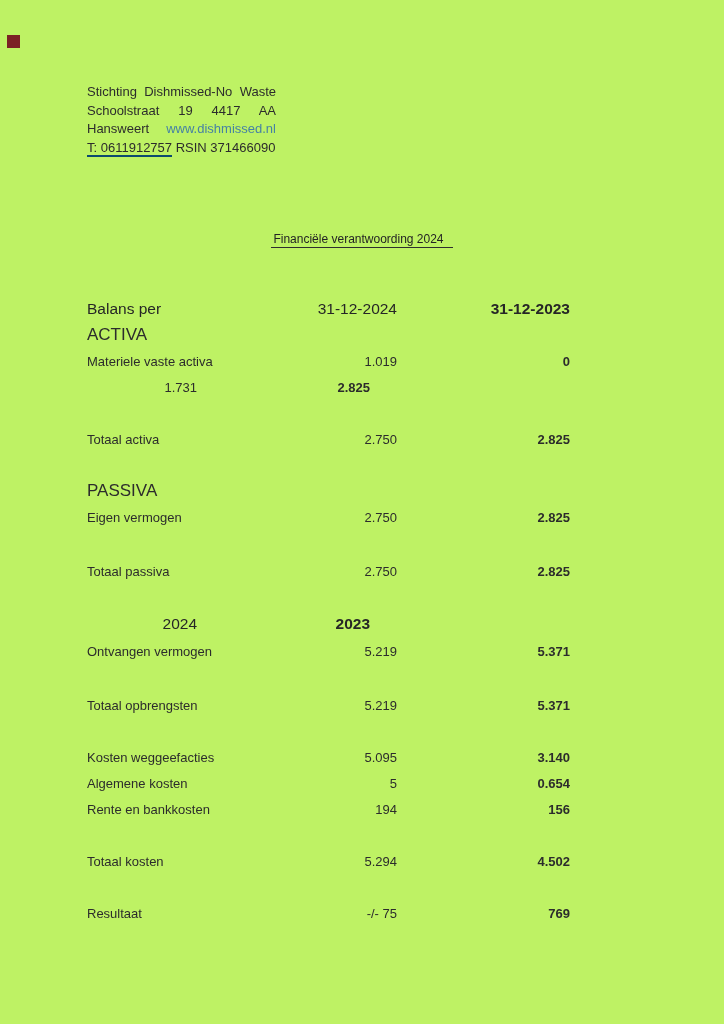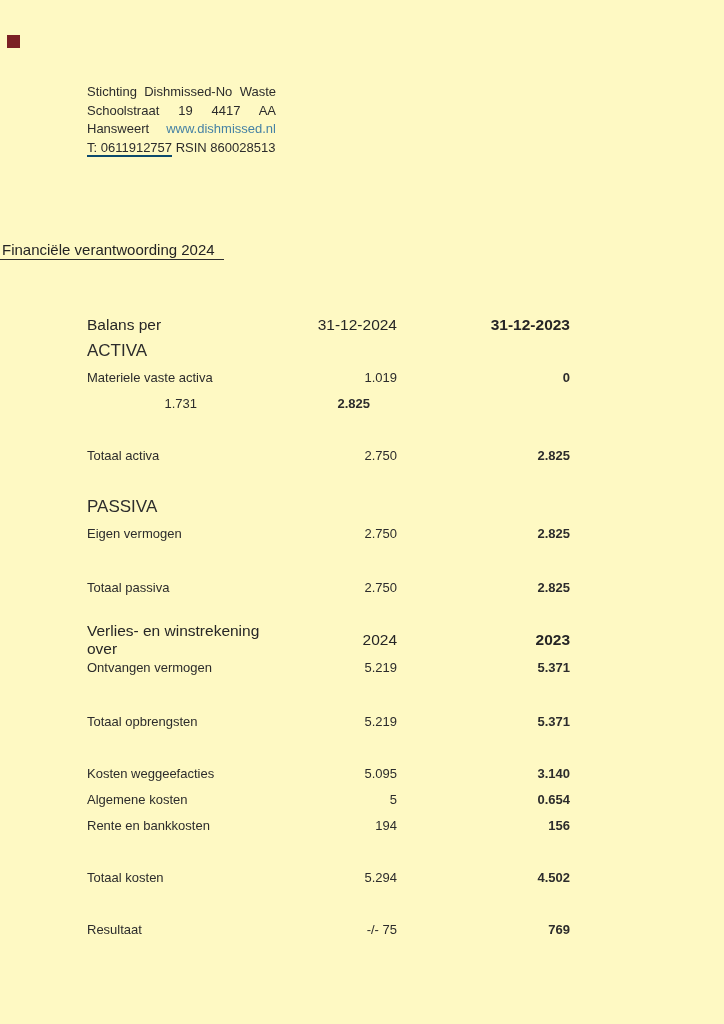--- a/index.html
+++ b/index.html
@@ -1,20 +1,20 @@
 <!DOCTYPE html>
 <html><head>
 <meta charset="utf-8">
 <style>
   html, body { margin: 0; padding: 0; background: #ffffff; }
   .page {
     position: relative;
     width: 724px;
     height: 1024px;
-    background: #fef9c3;
+    background: #bef264;
     font-family: "Liberation Sans", "DejaVu Sans", sans-serif;
     color: #2e2e2e;
     overflow: hidden;
     margin: 0 auto;
   }
 
   
   .corner-mark {
     position: absolute;
     left: 7px;
@@ -38,40 +38,39 @@
   .jline { text-align: justify; text-align-last: justify; }
   .website { color: #4682a4; text-decoration: none; cursor: pointer; }
   .phone { border-bottom: 2px solid #0c4a6e; }
 
   
   .doc-title-wrap {
     position: absolute;
     top: 232px;
     left: 0;
     right: 0;
-    font-size: 15px;
+    text-align: center;
+    font-size: 12px;
     font-weight: 400;
     color: #242424;
-    margin-top: 9px;
   }
   .doc-title {
     display: inline-block;
     padding: 0 9px 1px 2px;
     border-bottom: 1.5px solid #2e2e2e;
   }
 
   
   .fin-table {
     position: absolute;
     left: 87px;
     top: 296px;
     width: 483px;
     font-size: 13px;
     color: #2c2c2c;
-    margin-top: 16px;
   }
   .row { display: flex; align-items: center; height: 26px; }
   .c-label { flex: 1; text-align: left; }
   .c-v1 { width: 110px; text-align: right; }
   .c-v2 { width: 173px; text-align: right; font-weight: bold; }
   .section-head { font-size: 15.5px; color: #262626; }
   .winst-head { height: 28px; margin-top: 26px; }
   .mini { font-size: 17px; }
   .gap26 { height: 26px; }
   .gap28 { height: 28px; }
@@ -80,21 +79,21 @@
 <body>
 
 <div class="page">
 
   <div class="corner-mark"></div>
 
   <div class="letterhead">
     <div class="lh-line jline">Stichting Dishmissed-No Waste</div>
     <div class="lh-line jline">Schoolstraat 19 4417 AA</div>
     <div class="lh-line jline"><span>Hansweert</span> <span class="website">www.dishmissed.nl</span></div>
-    <div class="lh-line"><span class="phone">T: 0611912757</span> <span>RSIN 860028513</span></div>
+    <div class="lh-line"><span class="phone">T: 0611912757</span> <span>RSIN 371466090</span></div>
   </div>
 
   <div class="doc-title-wrap">
     <span class="doc-title">Financiële verantwoording 2024</span>
   </div>
 
   <div class="fin-table">
 
     <div class="row section-head">
       <span class="c-label">Balans per</span>
@@ -139,21 +138,20 @@
 
     <div class="gap28"></div>
 
     <div class="row">
       <span class="c-label">Totaal passiva</span>
       <span class="c-v1">2.750</span>
       <span class="c-v2">2.825</span>
     </div>
 
     <div class="row section-head winst-head">
-      <span class="c-label">Verlies- en winstrekening over</span>
       <span class="c-v1">2024</span>
       <span class="c-v2">2023</span>
     </div>
 
     <div class="row">
       <span class="c-label">Ontvangen vermogen</span>
       <span class="c-v1">5.219</span>
       <span class="c-v2">5.371</span>
     </div>
 

